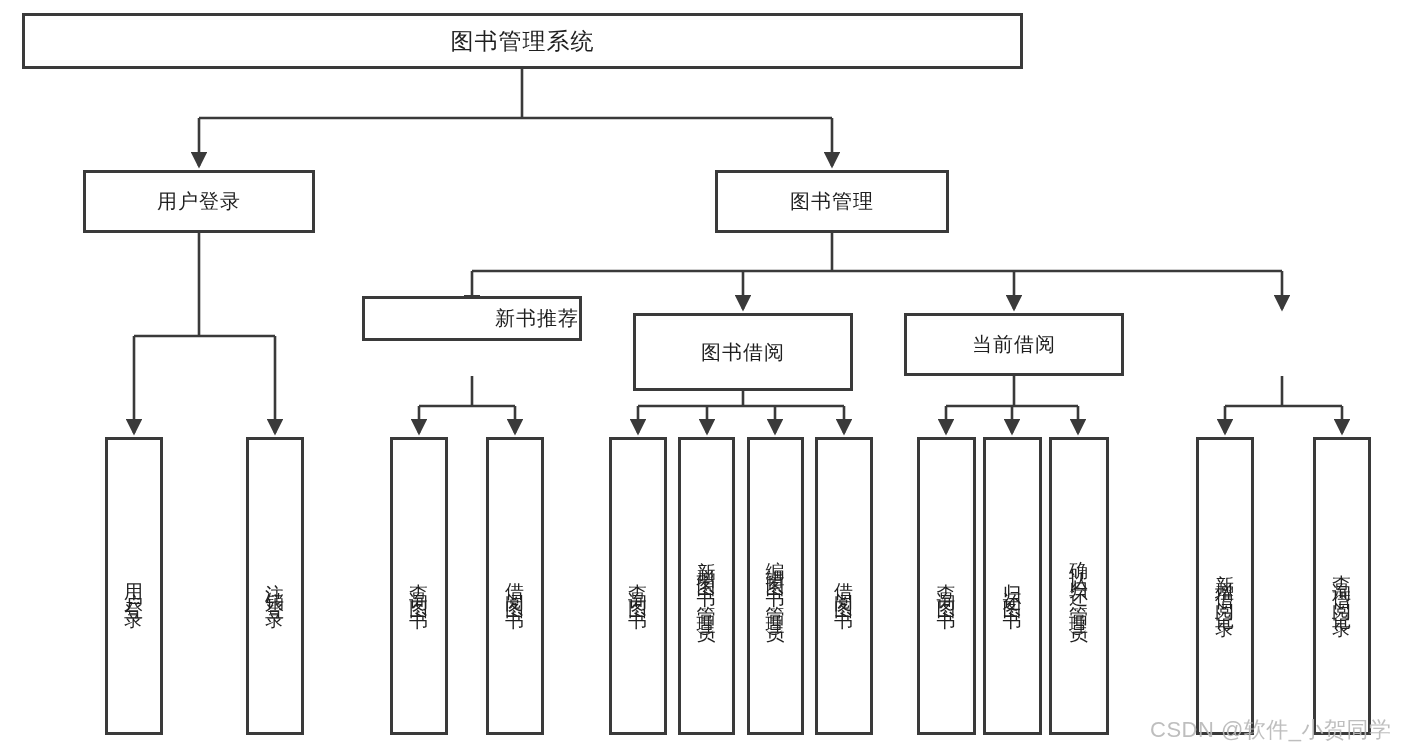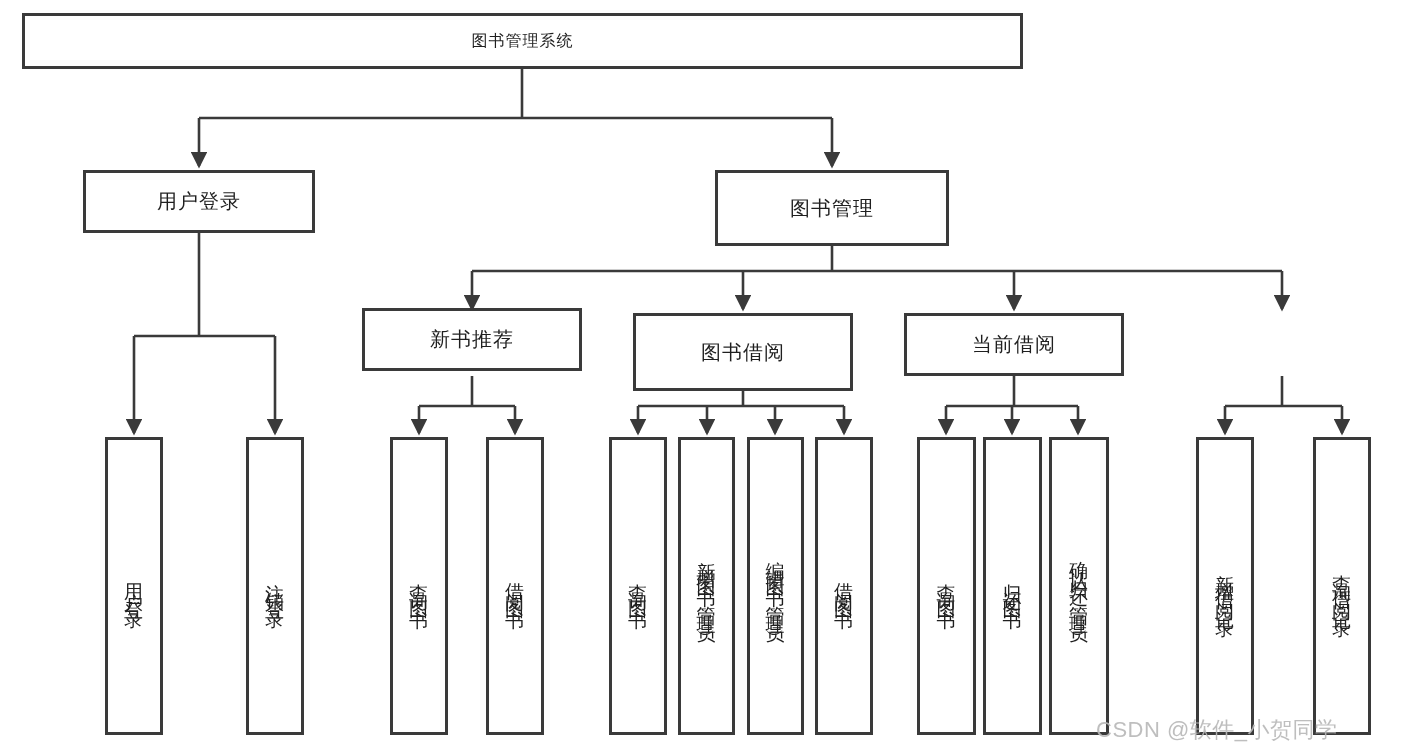--- a/index.html
+++ b/index.html
@@ -30,37 +30,37 @@
     display: flex;
     align-items: center;
     justify-content: center;
     color: #1f1f1f;
   }
   .node.h-node {
     font-size: 20px;
     letter-spacing: 1px;
   }
   .node.root-node {
-    font-size: 16px;
+    font-size: 23px;
     letter-spacing: 1px;
     font-family: Liberation Serif, serif;
   }
   .node.leaf-node {
     font-size: 19px;
   }
   .leaf-node .vtext {
     writing-mode: vertical-rl;
     text-orientation: mixed;
     letter-spacing: 9px;
     line-height: 1;
     white-space: nowrap;
   }
   .watermark {
     position: absolute;
-    left: 1096px;
+    left: 1150px;
     top: 715px;
     font-size: 22px;
     color: rgba(185, 185, 185, 0.92);
     white-space: nowrap;
     z-index: 5;
     letter-spacing: 0.5px;
   }
 </style>
 </head>
 <body>
@@ -129,25 +129,25 @@
     </g>
   </svg>
 
   <div class="node root-node" style="left:22px; top:13px; width:1001px; height:56px;">
     <span>图书管理系统</span>
   </div>
 
   <div class="node h-node" style="left:83px; top:170px; width:232px; height:63px;">
     <span>用户登录</span>
   </div>
-  <div class="node h-node" style="left:715px; top:170px; width:234px; height:76px;align-items:center;">
+  <div class="node h-node" style="left:715px; top:170px; width:234px; height:63px;align-items:center;">
     <span>图书管理</span>
   </div>
 
-  <div class="node h-node" style="left:362px; top:308px; width:220px; height:63px;">
+  <div class="node h-node" style="left:362px; top:296px; width:220px; height:45px;justify-content:flex-end;">
     <span>新书推荐</span>
   </div>
   <div class="node h-node" style="left:633px; top:313px; width:220px; height:78px;">
     <span>图书借阅</span>
   </div>
   <div class="node h-node" style="left:904px; top:313px; width:220px; height:63px;">
     <span>当前借阅</span>
   </div>
 
   <div class="node leaf-node" style="left:105px; top:437px; width:58px; height:298px;">

